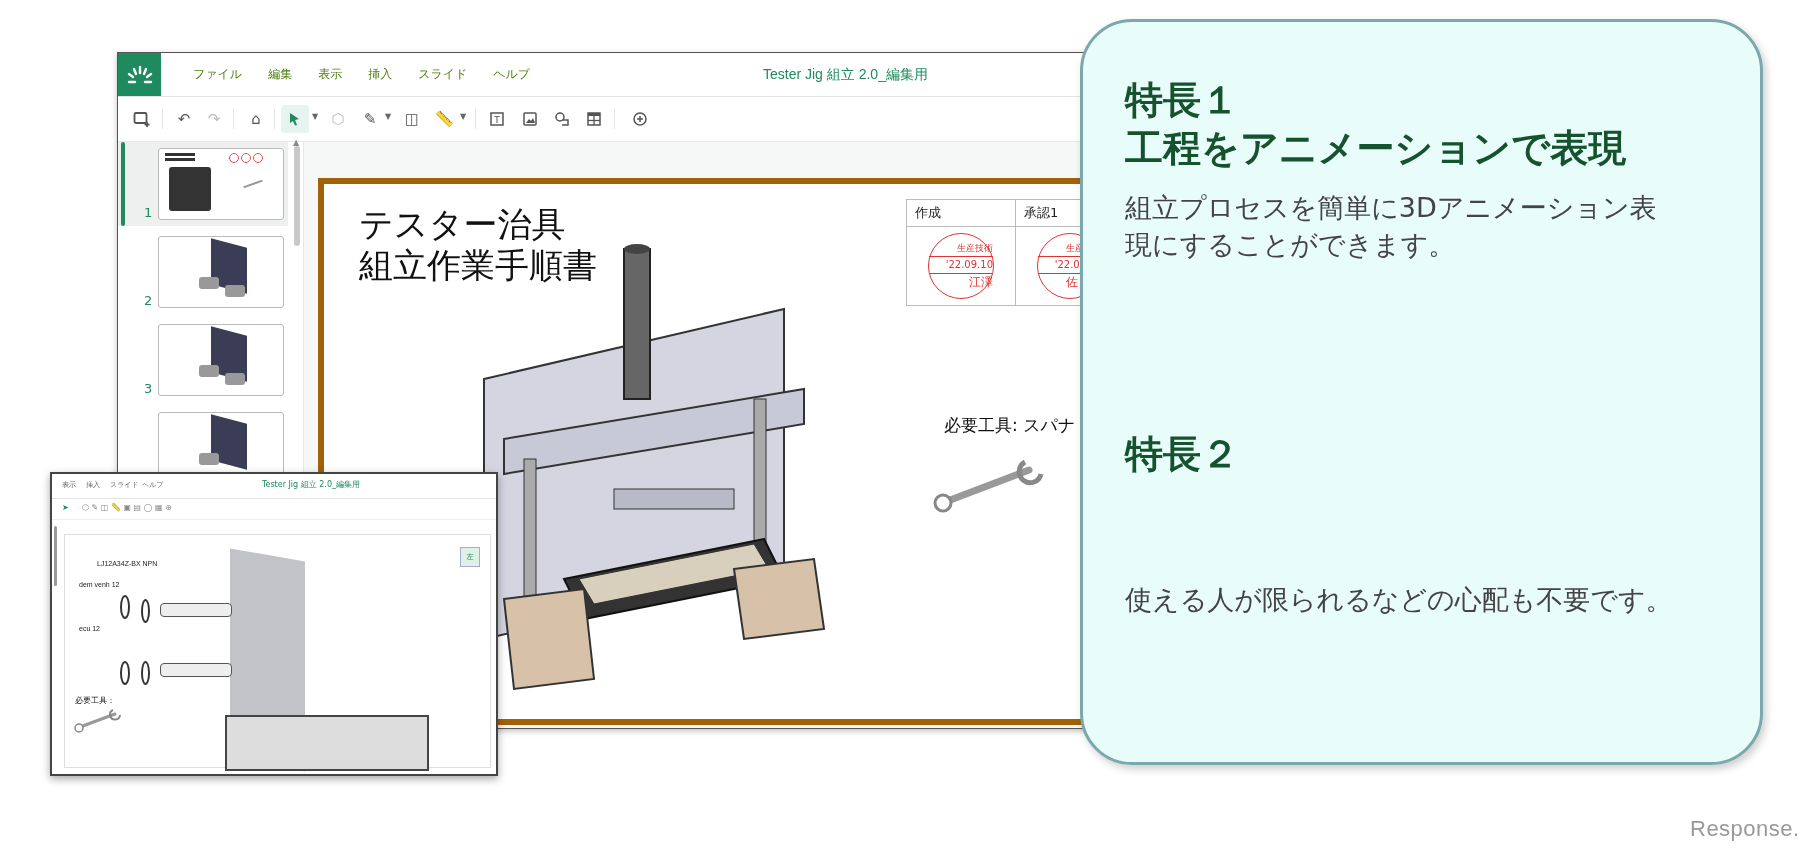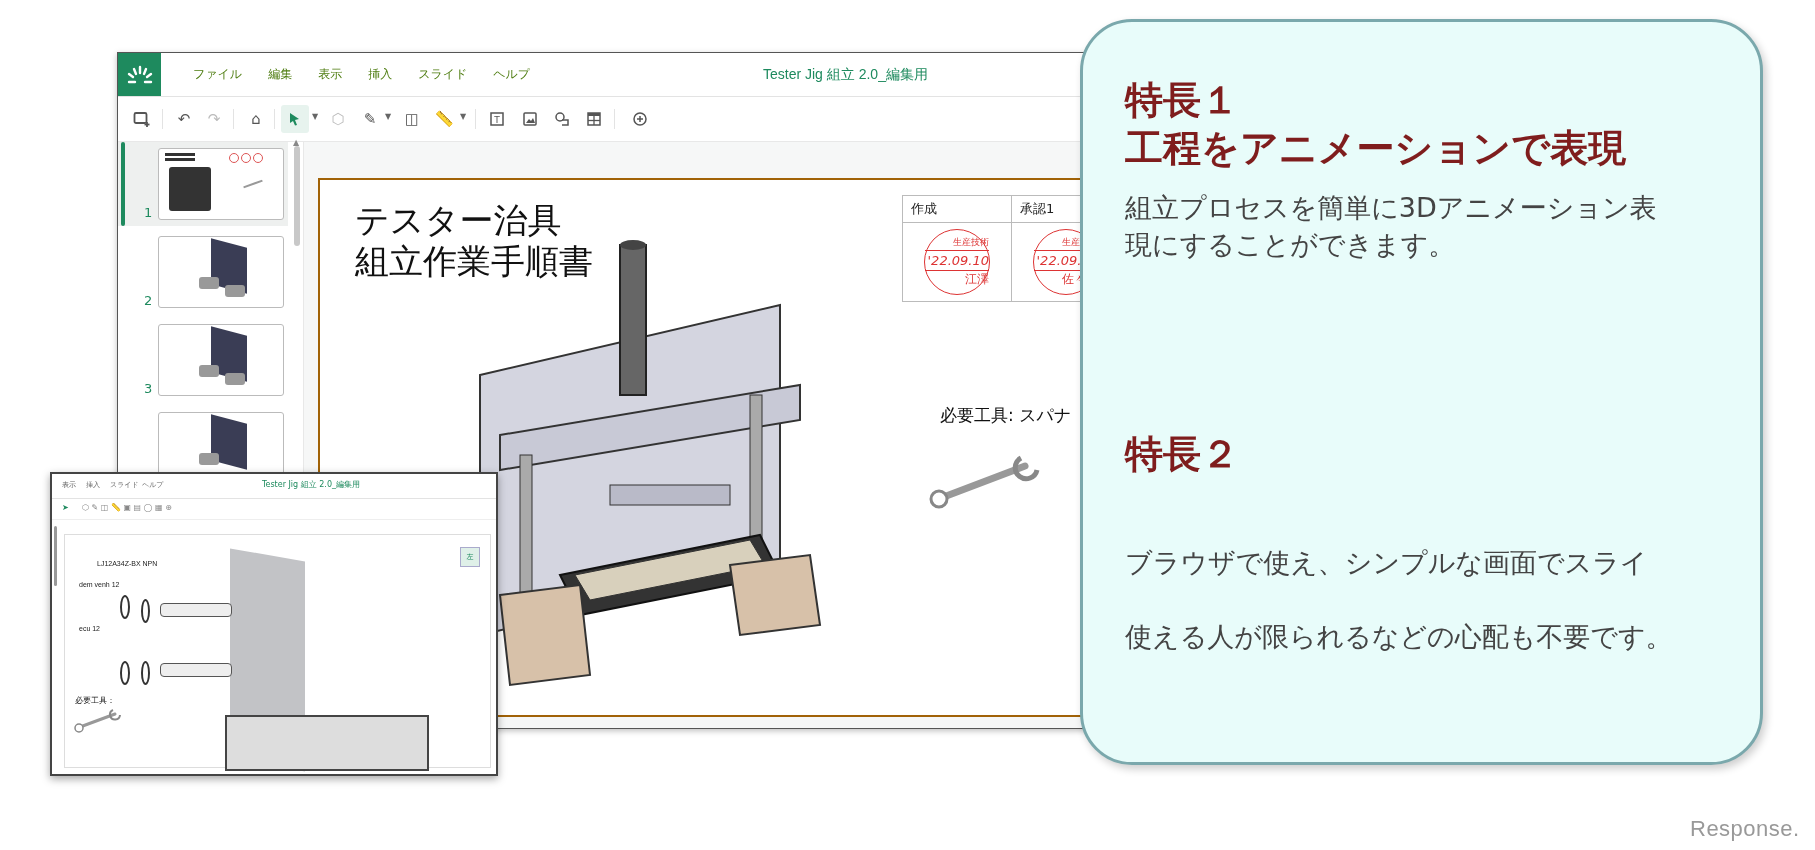--- a/index.html
+++ b/index.html
@@ -21,33 +21,33 @@
   .sidebar{position:absolute;left:0;top:89px;width:185px;bottom:0;background:#fff;border-right:1px solid #e8e8e8;}
   .thumb-wrap{position:absolute;left:0;width:170px;height:84px;}
   .thumb-wrap.sel{background:#eef0ef;}
   .thumb-wrap.sel::before{content:"";position:absolute;left:3px;top:0;width:4px;height:84px;background:#1e8a5e;border-radius:2px;}
   .thumb-num{position:absolute;left:26px;bottom:6px;font-size:13px;color:#1e8a5e;}
   .thumb{position:absolute;left:40px;top:6px;width:124px;height:70px;background:#fff;border:1px solid #bbb;border-radius:3px;overflow:hidden;}
   .scrollbar{position:absolute;left:176px;top:4px;width:6px;height:100px;background:#c8c8c8;border-radius:3px;}
   .scroll-up{position:absolute;left:175px;top:-4px;font-size:8px;color:#888;}
   
   .canvas{position:absolute;left:186px;top:89px;right:0;bottom:0;background:#f6f7f7;}
-  .slide{position:absolute;left:14px;top:36px;width:820px;height:535px;background:#fff;border:2px solid #a16207;}
+  .slide{position:absolute;left:14px;top:36px;width:820px;height:535px;background:#fff;border:6px solid #a16207;}
   .slide-title{position:absolute;left:35px;top:20px;font-size:34px;line-height:41px;color:#111;font-weight:500;}
   .approval{position:absolute;left:582px;top:15px;border-collapse:collapse;}
   .approval td{border:1px solid #bbb;width:92px;font-size:13px;padding:4px 8px;}
   .approval .stamp-cell{height:76px;padding:0;text-align:right;}
   .stamp{width:64px;height:64px;border:1.5px solid #d33;border-radius:50%;margin:6px auto;display:flex;flex-direction:column;justify-content:center;color:#d33;font-size:9px;line-height:1;}
   .stamp span{display:block;padding:3px 0;}
-  .stamp .mid{border-top:1px solid #d33;border-bottom:1px solid #d33;font-size:13px;font-style:italic;}
+  .stamp .mid{border-top:1px solid #d33;border-bottom:1px solid #d33;font-size:10px;}
   .stamp .name{font-size:12px;font-family:Liberation Mono, monospace;}
-  .tools-label{position:absolute;left:620px;top:224px;font-size:17px;color:#111;}
+  .tools-label{position:absolute;left:620px;top:230px;font-size:17px;color:#111;}
   
   #panel{left:1080px;top:19px;width:683px;height:746px;background:#e8fcfa;border:3px solid #7aa8ac;border-radius:52px;box-sizing:border-box;box-shadow:3px 4px 8px rgba(0,0,0,.2);}
-  .feat-head{position:absolute;left:42px;color:#7f1d1d;font-weight:bold;font-size:38px;line-height:48px;}
+  .feat-head{position:absolute;left:42px;color:#14532d;font-weight:bold;font-size:38px;line-height:48px;}
   .feat-body{position:absolute;left:42px;color:#444;font-size:27px;line-height:37px;}
   
   #inset{left:50px;top:472px;width:444px;height:300px;background:#fff;border:2px solid #444;box-shadow:0 3px 8px rgba(0,0,0,.35);overflow:hidden;}
   .in-menubar{position:absolute;left:0;top:0;right:0;height:24px;border-bottom:1px solid #e3e3e3;}
   .in-menu{position:absolute;top:6px;font-size:7px;color:#666;}
   .in-title{position:absolute;left:210px;top:5px;font-size:8px;color:#1e8a5e;}
   .in-toolbar{position:absolute;left:0;top:25px;right:0;height:20px;border-bottom:1px solid #eee;font-size:8px;color:#888;}
   .in-slide{position:absolute;left:12px;top:60px;width:425px;height:232px;border:1px solid #ddd;background:#fff;}
   .in-label{position:absolute;font-size:7px;color:#222;font-family:"Liberation Sans",sans-serif;}
   .watermark{left:1690px;top:816px;font-size:22px;color:#999;font-family:"Liberation Sans",sans-serif;letter-spacing:0.5px;}
@@ -282,19 +282,18 @@
     <div>工程をアニメーションで表現</div>
   </div>
   <div class="feat-body" style="top:167px">
     <div>組立プロセスを簡単に3Dアニメーション表</div>
     <div>現にすることができます。</div>
   </div>
   <div class="feat-head" style="top:408px">
     <div>特長２</div>
   </div>
   <div class="feat-body" style="top:522px">
-    <div>ブラウザで使え、シンプルな画面でスライ</div>
     <div style="height:37px"></div>
     <div>使える人が限られるなどの心配も不要です。</div>
   </div>
 </div>
 
 <div class="abs watermark">Response.</div>
 
 </body></html>

